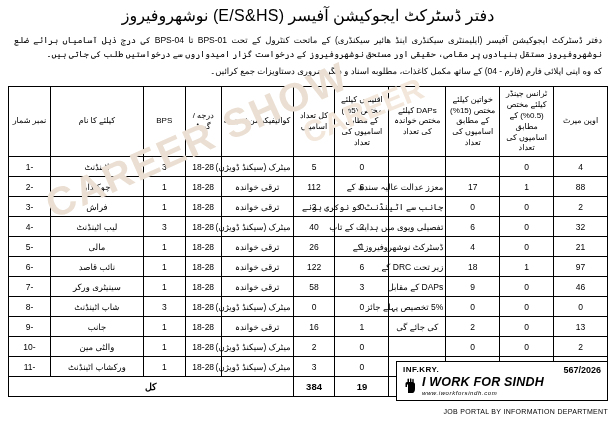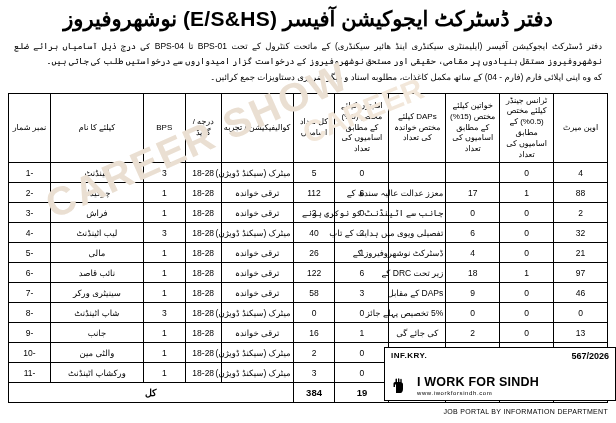--- a/index.html
+++ b/index.html
@@ -13,22 +13,22 @@
   }
   .page{position:absolute;inset:0;}
 
   
   .hdr{
     text-align:center;
     padding:6px 8px 2px 8px;
     direction:rtl;
   }
   .hdr-title{
-    font-size:21px;
-    font-weight:bold;
+    font-size:16px;
+    font-weight:normal;
     letter-spacing:.3px;
     line-height:1.25;
   }
 
   
   .intro{
     direction:rtl;
     text-align:justify;
     font-size:8.5px;
     line-height:1.7;
@@ -107,35 +107,35 @@
   }
 
   
   .footer{
     position:absolute;
     left:0;right:0;bottom:0;
     height:58px;
   }
   .foot-box{
     position:absolute;
-    right:0;bottom:22px;
-    width:232px;
+    right:8px;bottom:22px;
+    width:212px;
     border:1px solid #000;
     background:#fff;
     padding:3px 6px 4px 6px;
     box-sizing:border-box;
   }
   .foot-top{
     display:flex;align-items:center;justify-content:space-between;
     font-size:8px;
   }
   .infkry{font-weight:bold;letter-spacing:.5px;}
   .refno{font-weight:bold;font-size:9px;margin-left:38px;}
   .foot-main{
-    display:flex;align-items:center;gap:12px;margin-top:15px;
+    display:flex;align-items:center;gap:5px;margin-top:1px;font-style:italic;
   }
   .hand{
     width:14px;height:16px;position:relative;flex:0 0 auto;
   }
   .hand svg{display:block;}
   .work-line{
     font-size:12.5px;font-weight:bold;letter-spacing:.2px;line-height:1.05;
   }
   .work-sub{font-size:6px;letter-spacing:.6px;margin-top:1px;}
   .portal{

